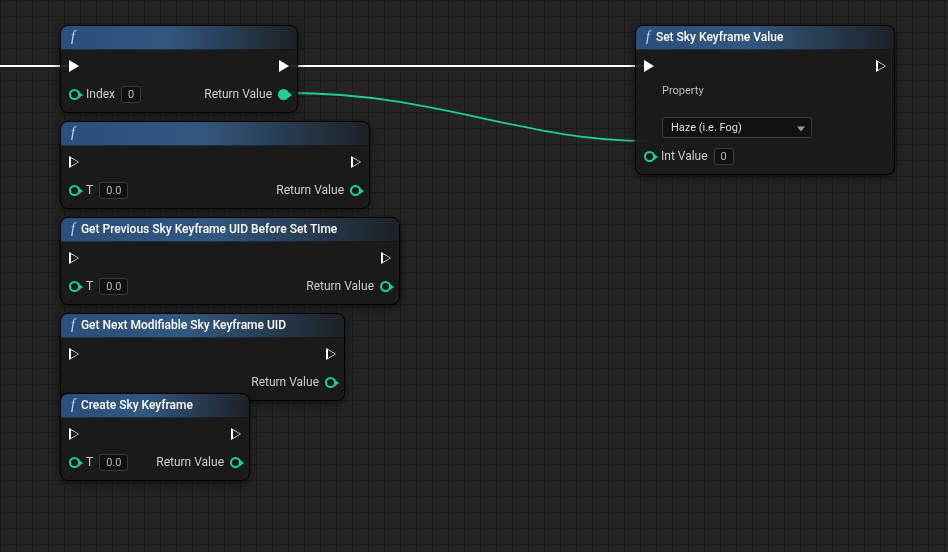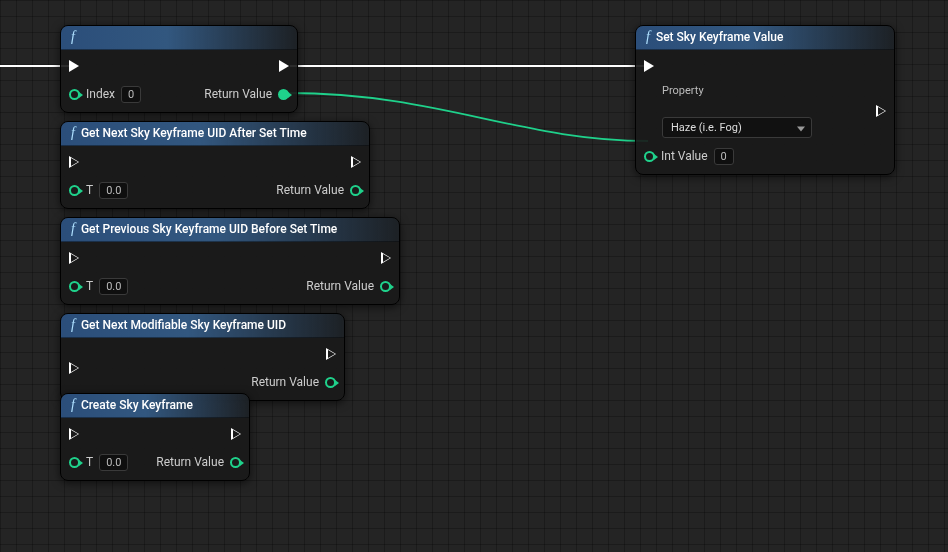--- a/index.html
+++ b/index.html
@@ -49,21 +49,21 @@
     color: #aee0ff;
     font-size: 14px;
     line-height: 1;
   }
   .node-body {
     display: flex;
     justify-content: space-between;
     padding: 6px 8px 8px 8px;
     gap: 12px;
   }
-  .col { display: flex; flex-direction: column; gap: 8px; justify-content: center; }
+  .col { display: flex; flex-direction: column; gap: 8px; }
   .col.right { align-items: flex-end; }
   .pin-row {
     display: flex;
     align-items: center;
     gap: 6px;
     height: 20px;
   }
   .pin-row.right { flex-direction: row-reverse; }
 
   .exec-pin {
@@ -187,21 +187,20 @@
           <span class="data-pin filled"></span>
           <span class="pin-label">Return Value</span>
         </div>
       </div>
     </div>
   </div>
 
   <div class="node" style="left:60px; top:121px; width:310px;">
     <div class="node-header">
       <span class="fn-glyph">f</span>
-      <span>Get Next Sky Keyframe UID After Set Time</span>
     </div>
     <div class="node-body">
       <div class="col">
         <div class="pin-row">
             <span class="exec-pin outline"></span>
           </div>
         <div class="pin-row">
           <span class="data-pin"></span>
           <span class="pin-label">T</span>
           <span class="val-box">0.0</span>

